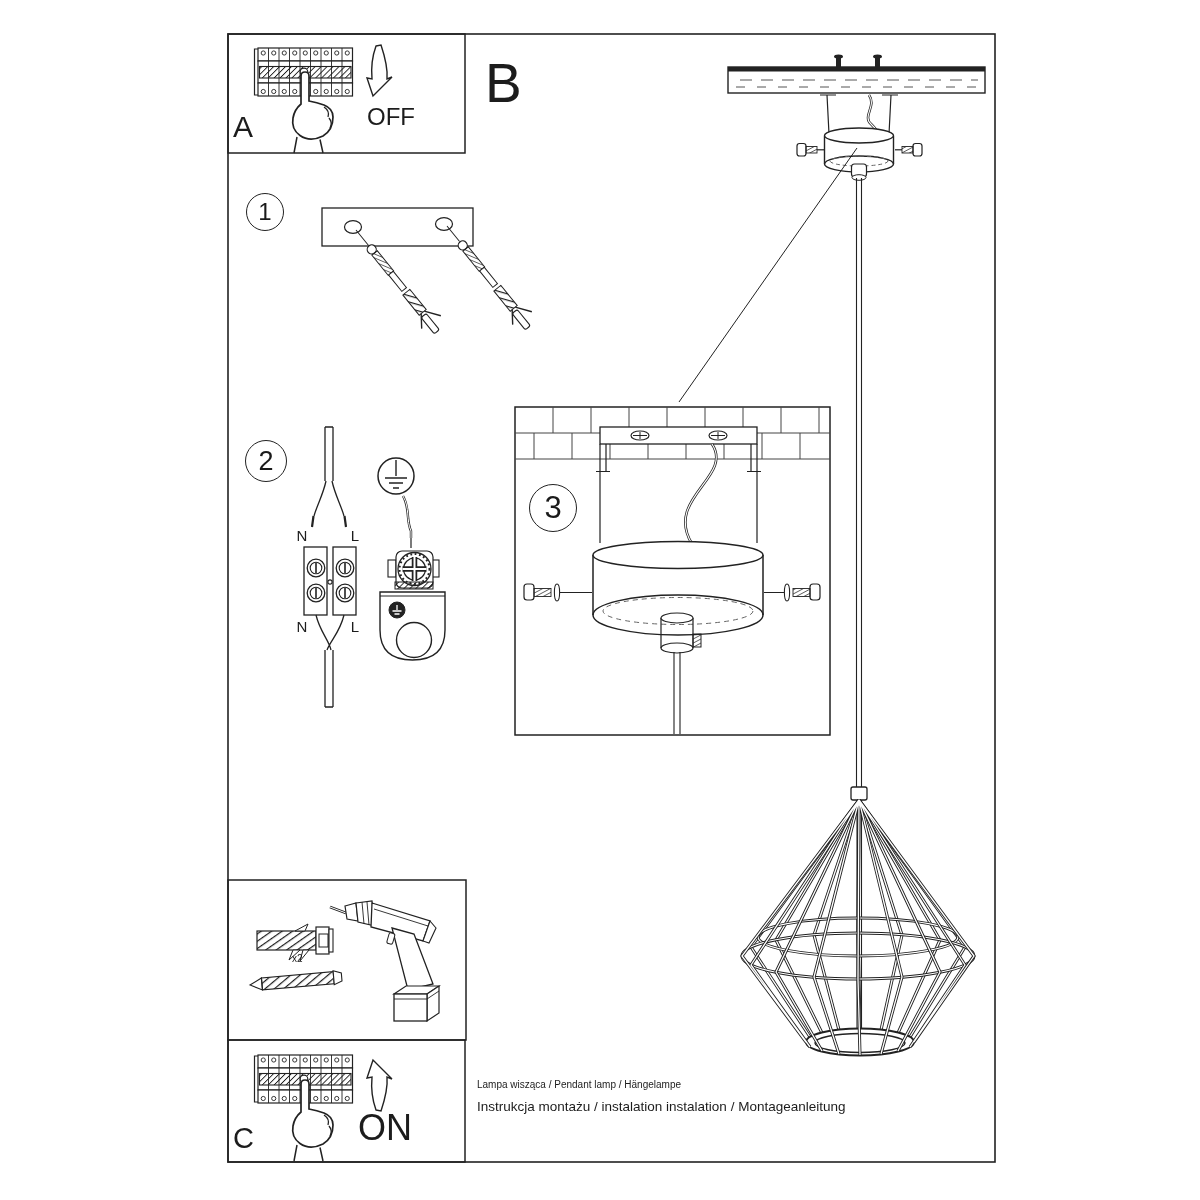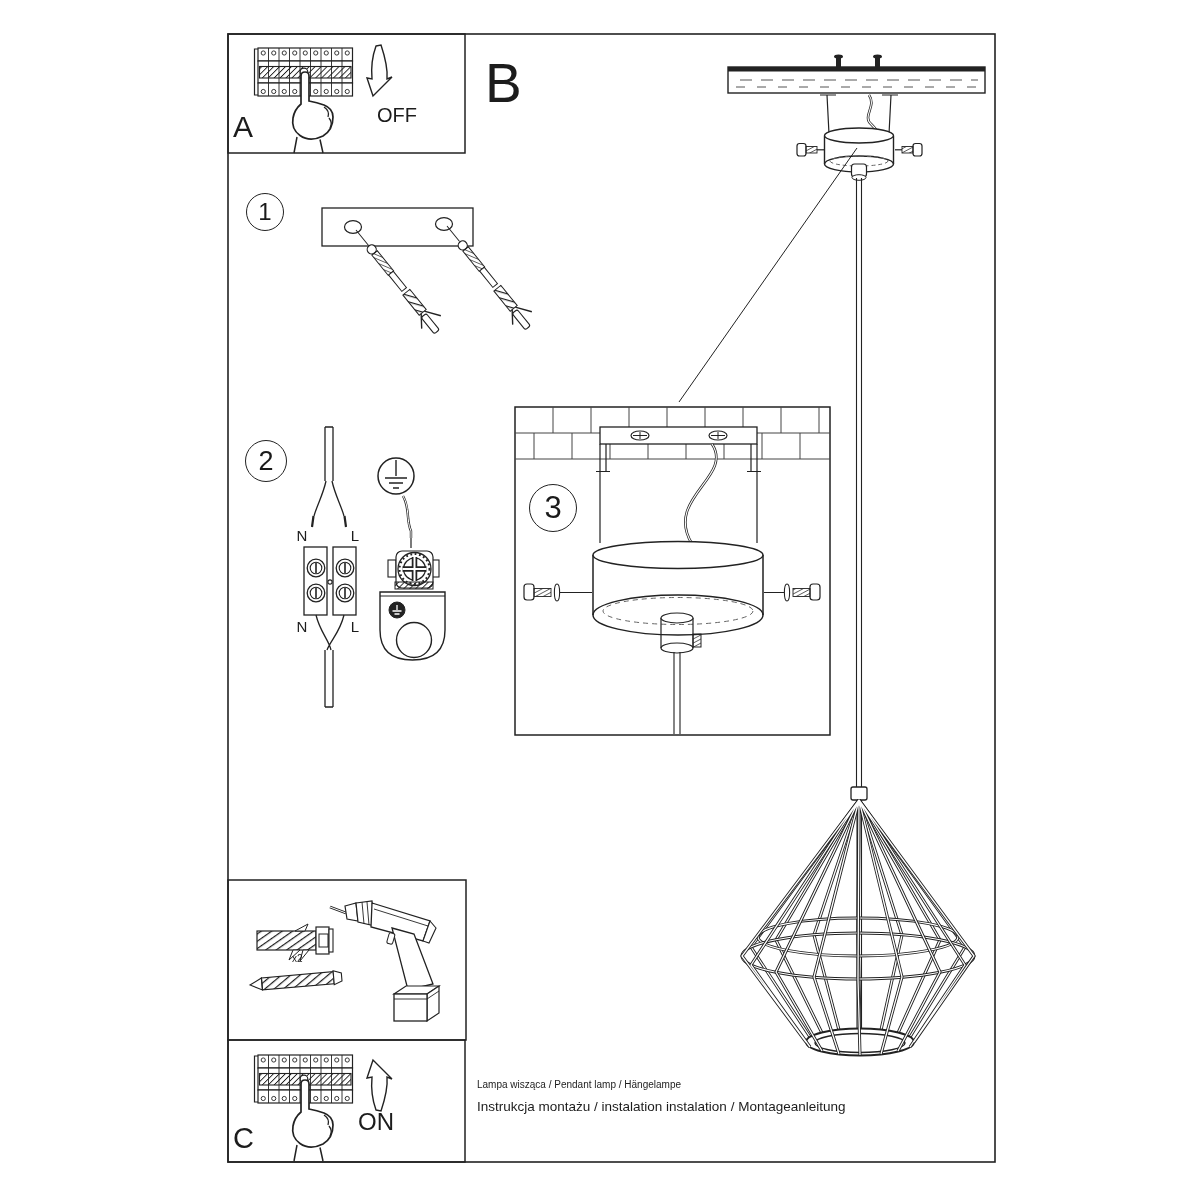--- a/index.html
+++ b/index.html
@@ -280,39 +280,39 @@
     <path d="M394,999 H427 M427,999 L439,991" stroke-width="0.9"></path>
   </g>
 
   <use href="#breaker" transform="translate(252,1053)"></use>
   <use href="#hand" transform="translate(283,1079)"></use>
   <path fill="#fff" stroke-width="1.4" d="M376,1110 L381,1111 C385,1099 388,1088 387,1077 L392,1079 L373,1060 L367,1078 L372,1077 C371,1088 372,1099 376,1110 Z"></path>
 </g>
 </svg>
 
 <div class="t" style="left:233px;top:112px;font-size:30px;">A</div>
-<div class="t" style="left:377px;top:105px;font-size:20px;">OFF</div>
+<div class="t" style="left:367px;top:105px;font-size:24px;">OFF</div>
 <div class="t" style="left:485px;top:56px;font-size:55px;">B</div>
 
 <div class="circle" style="left:246px;top:193px;width:38px;height:38px;font-size:24px;">
   <span>1</span>
 </div>
 <div class="circle" style="left:245px;top:440px;width:42px;height:42px;font-size:27px;">
   <span>2</span>
 </div>
 <div class="circle" style="left:529px;top:484px;width:48px;height:48px;font-size:31px;">
   <span>3</span>
 </div>
 
 <div class="t ctr" style="left:294px;top:528px;width:16px;font-size:15px;">N</div>
 <div class="t ctr" style="left:347px;top:528px;width:16px;font-size:15px;">L</div>
 <div class="t ctr" style="left:294px;top:619px;width:16px;font-size:15px;">N</div>
 <div class="t ctr" style="left:347px;top:619px;width:16px;font-size:15px;">L</div>
 
 <div class="t" style="left:292px;top:954px;font-size:10px;">x2</div>
 
 <div class="t" style="left:233px;top:1124px;font-size:29px;">C</div>
-<div class="t" style="left:358px;top:1110px;font-size:24px;">ON</div>
+<div class="t" style="left:358px;top:1110px;font-size:36px;">ON</div>
 
 <div class="t" style="left:477px;top:1100px;font-size:13.5px;">Instrukcja montażu / instalation instalation / Montageanleitung</div>
 <div class="t" style="left:477px;top:1056px;font-size:10px;margin-top:24px;">Lampa wisząca / Pendant lamp / Hängelampe</div>
 
 </div>
 
 </body></html>

